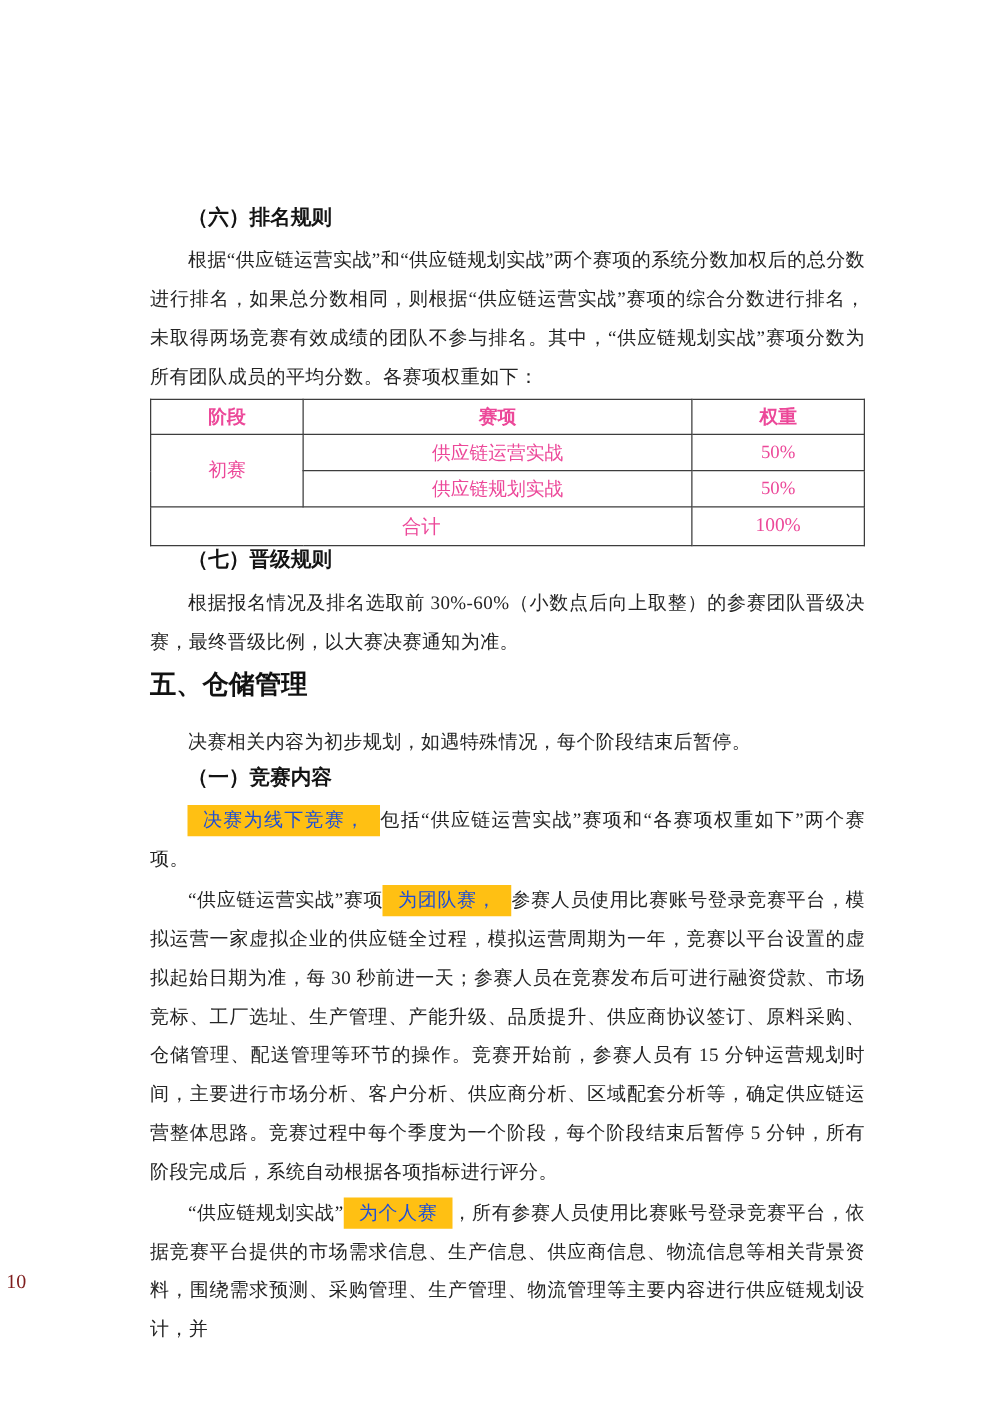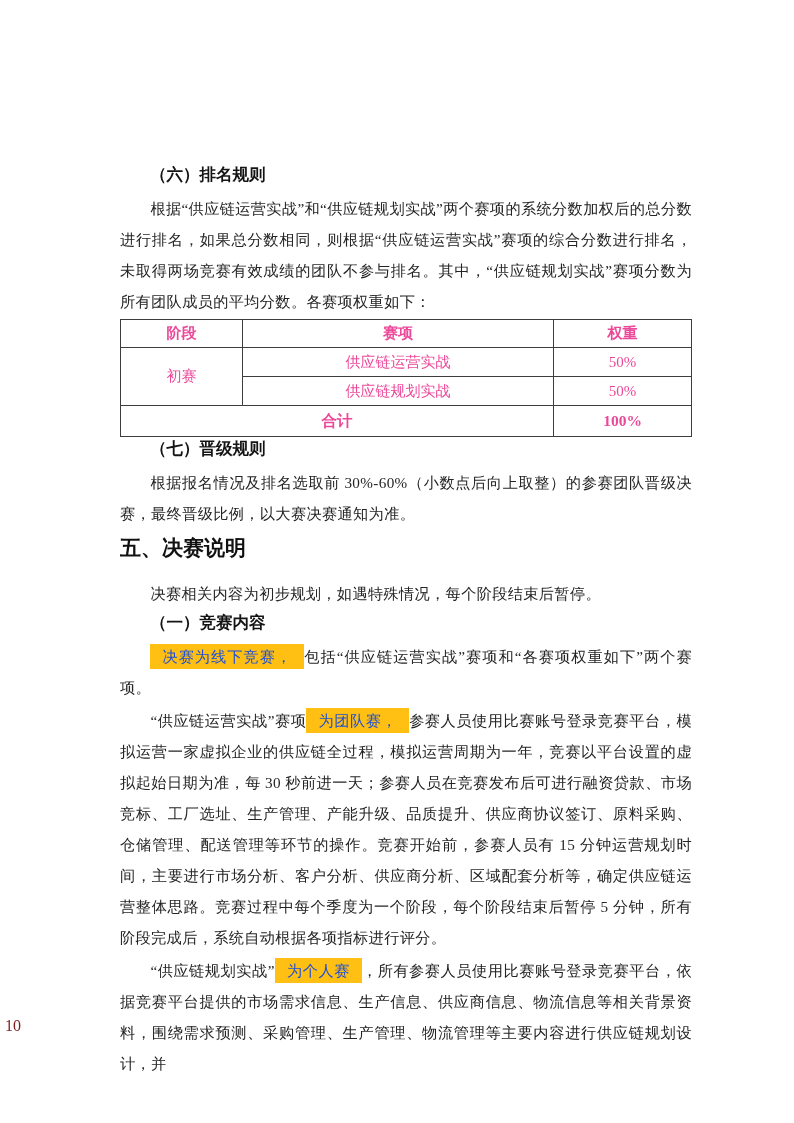--- a/index.html
+++ b/index.html
@@ -71,21 +71,21 @@
   table.weight-table th {
     height: 28px;
     font-weight: bold;
     font-size: 15px;
   }
   table.weight-table td { height: 29px; }
   table.weight-table .col-stage { width: 122px; }
   table.weight-table .col-weight { width: 138px; }
   table.weight-table tr.total-row td {
     height: 31px;
-    font-weight: bold;
+    font-weight: normal;
     font-size: 15.5px;
   }
   .page-number {
     position: absolute;
     left: 0;
     width: 100%;
     top: 1017px;
     font-size: 16px;
     color: #7f1d1d;
   }
@@ -120,21 +120,21 @@
           <td colspan="2">合计</td>
           <td>100%</td>
         </tr>
       </tbody>
     </table>
 
     <h3 class="sub-heading mt mb">（七）晋级规则</h3>
 
     <p class="body-para no-mt">根据报名情况及排名选取前 30%-60%（小数点后向上取整）的参赛团队晋级决赛，最终晋级比例，以大赛决赛通知为准。</p>
 
-    <h2 class="big-heading">五、决赛说明</h2>
+    <h2 class="big-heading">五、仓储管理</h2>
 
     <p class="body-para">决赛相关内容为初步规划，如遇特殊情况，每个阶段结束后暂停。</p>
 
     <h3 class="sub-heading mt mb">（一）竞赛内容</h3>
 
     <p class="body-para no-mt"><span class="hl">决赛为线下竞赛，</span><span>包括“供应链运营实战”赛项和“各赛项权重如下”两个赛项。</span></p>
 
     <p class="body-para no-mt"><span>“供应链运营实战”赛项</span><span class="hl">为团队赛，</span><span>参赛人员使用比赛账号登录竞赛平台，模拟运营一家虚拟企业的供应链全过程，模拟运营周期为一年，竞赛以平台设置的虚拟起始日期为准，每 30 秒前进一天；参赛人员在竞赛发布后可进行融资贷款、市场竞标、工厂选址、生产管理、产能升级、品质提升、供应商协议签订、原料采购、仓储管理、配送管理等环节的操作。竞赛开始前，参赛人员有 15 分钟运营规划时间，主要进行市场分析、客户分析、供应商分析、区域配套分析等，确定供应链运营整体思路。竞赛过程中每个季度为一个阶段，每个阶段结束后暂停 5 分钟，所有阶段完成后，系统自动根据各项指标进行评分。</span></p>
 
     <p class="body-para no-mt"><span>“供应链规划实战”</span><span class="hl">为个人赛</span><span>，所有参赛人员使用比赛账号登录竞赛平台，依据竞赛平台提供的市场需求信息、生产信息、供应商信息、物流信息等相关背景资料，围绕需求预测、采购管理、生产管理、物流管理等主要内容进行供应链规划设计，并</span></p>

